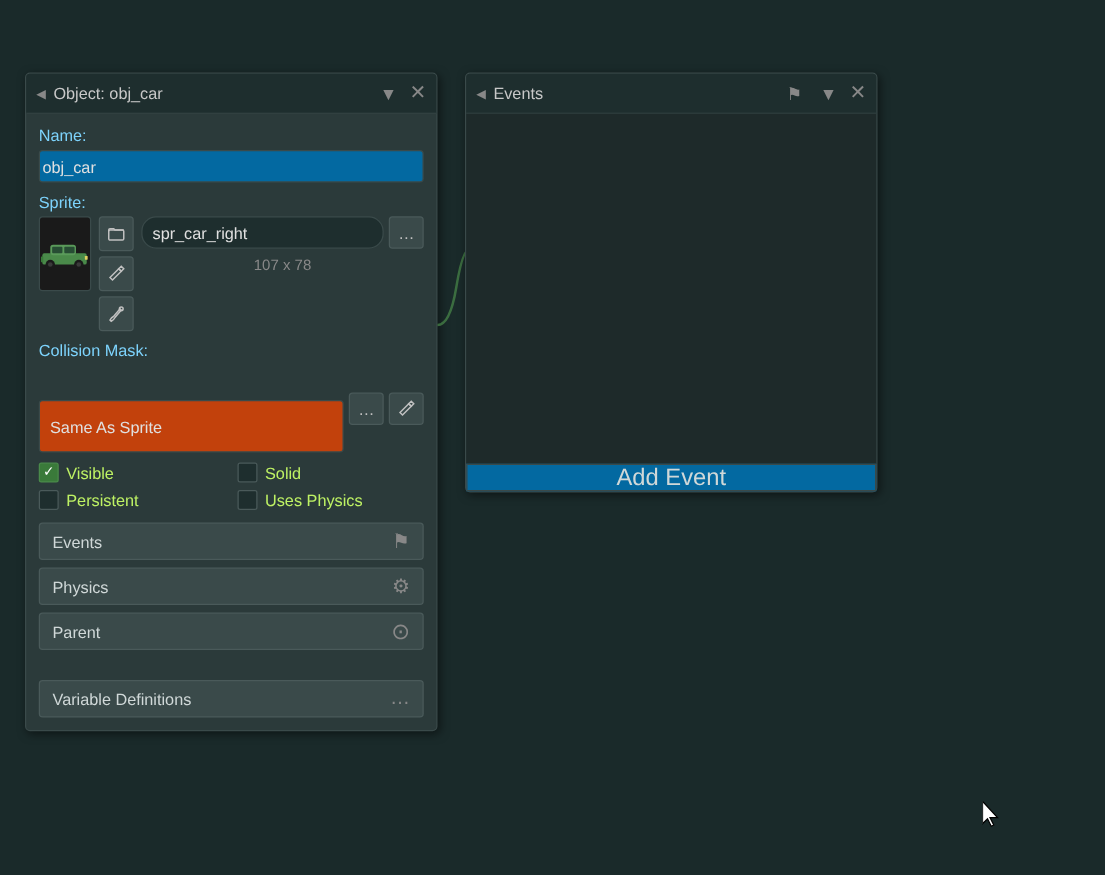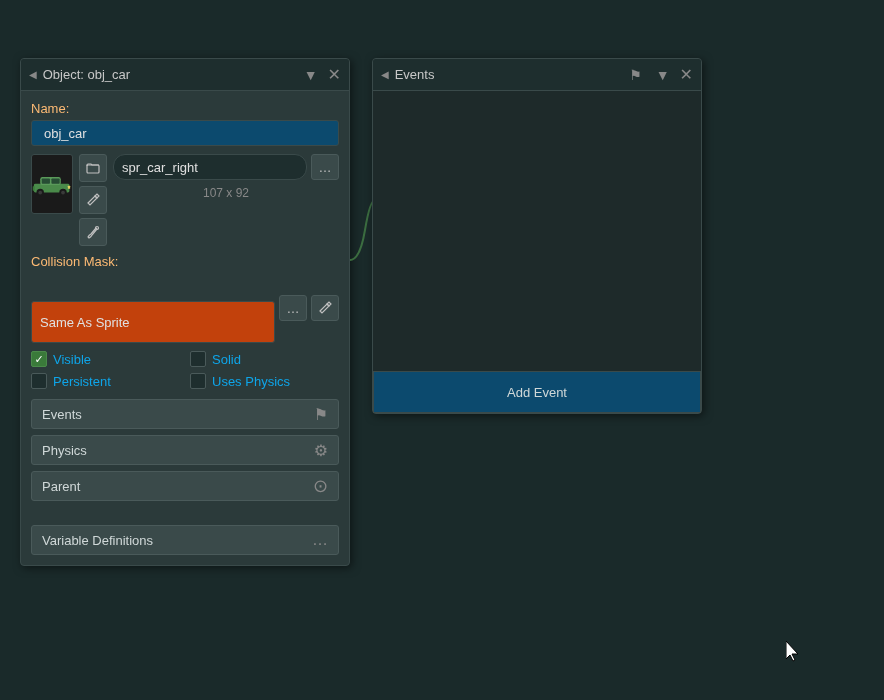--- a/index.html
+++ b/index.html
@@ -67,31 +67,31 @@
 
     
     .object-panel {
       left: 20px;
       top: 58px;
       width: 330px;
     }
 
     
     .form-label {
-      color: #fdba74;
+      color: #7dd3fc;
       margin-bottom: 4px;
       font-size: 13px;
     }
 
     .form-input {
       width: 100%;
-      background: #0c4a6e;
+      background: #0369a1;
       border: 1px solid #3a4a4a;
       color: #e0e0e0;
-      padding: 4px 12px;
+      padding: 4px 2px;
       border-radius: 3px;
       font-size: 13px;
       outline: none;
       height: 26px;
     }
 
     .form-row {
       margin-bottom: 8px;
     }
 
@@ -246,21 +246,21 @@
 
     .custom-checkbox.checked::after {
       content: '✓';
       color: #fff;
       font-size: 11px;
       line-height: 1;
     }
 
     .checkbox-label {
       font-size: 13px;
-      color: #0ea5e9;
+      color: #bef264;
     }
 
     
     .action-btn {
       width: 100%;
       height: 30px;
       background: #3a4a4a;
       border: 1px solid #4a5a5a;
       border-radius: 3px;
       color: #d0d8d8;
@@ -286,27 +286,27 @@
     }
 
     .events-content {
       height: 280px;
       background: #1e2a2a;
       margin: 0;
     }
 
     .add-event-btn {
       width: 100%;
-      height: 42px;
-      background: #0c4a6e;
+      height: 22px;
+      background: #0369a1;
       border: 1px solid #3a4a4a;
       border-top: 1px solid #3a4a4a;
       color: #d0d8d8;
       cursor: pointer;
-      font-size: 13px;
+      font-size: 19px;
       text-align: center;
     }
 
     
     .connector-svg {
       position: absolute;
       top: 0;
       left: 0;
       width: 884px;
       height: 700px;
@@ -330,20 +330,21 @@
     <span class="panel-close">✕</span>
   </div>
   <div class="panel-body">
 
     <div class="form-row">
       <div class="form-label">Name:</div>
       <input class="form-input" value="obj_car" type="text" style="">
     </div>
 
     <div class="sprite-section">
+      <div class="form-label">Sprite:</div>
       <div class="sprite-preview-row">
 
         <div class="sprite-preview">
           <svg class="car-sprite" viewBox="0 0 107 78">
 
             <rect x="5" y="38" width="95" height="24" rx="4" fill="#4a8a4a"></rect>
 
             <rect x="22" y="20" width="55" height="22" rx="6" fill="#5a9a5a"></rect>
 
             <rect x="26" y="24" width="22" height="14" rx="2" fill="#1a3a2a" opacity="0.8"></rect>
@@ -379,21 +380,21 @@
               <circle cx="11" cy="3" r="1.5" fill="none" stroke="#c0c0c0" stroke-width="1.2"></circle>
             </svg>
           </button>
         </div>
 
         <div style="flex:1; display:flex; flex-direction:column; gap:4px;">
           <div class="sprite-name-row">
             <input class="sprite-name-input" type="text" value="spr_car_right" readonly="" style="">
             <button class="btn-dots">…</button>
           </div>
-          <div class="sprite-size">107 x 92</div>
+          <div class="sprite-size">107 x 78</div>
         </div>
       </div>
     </div>
 
     <div class="form-row">
       <div class="form-label">Collision Mask:</div>
       <div class="mask-row">
         <input class="mask-input" type="text" value="Same As Sprite" readonly="" style="">
         <button class="btn-dots">…</button>
         <button class="btn-edit">

